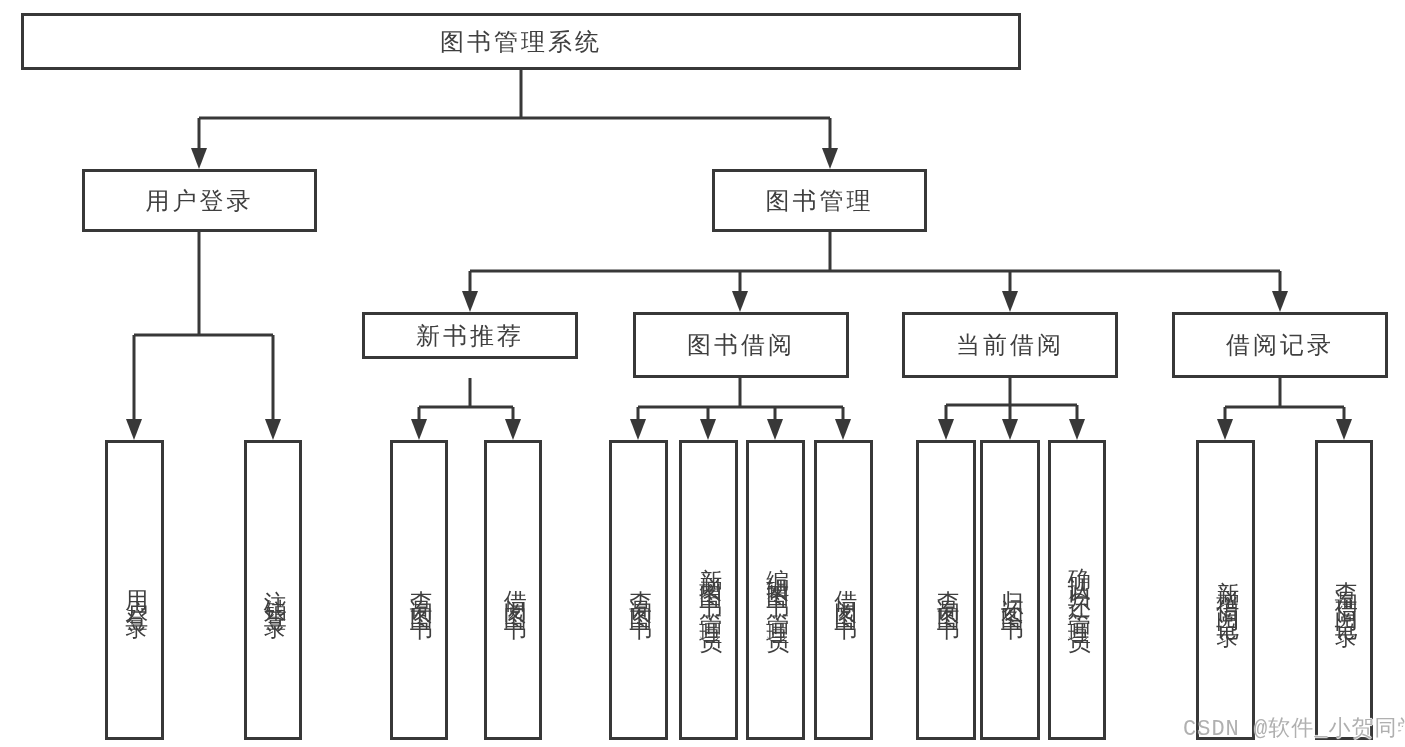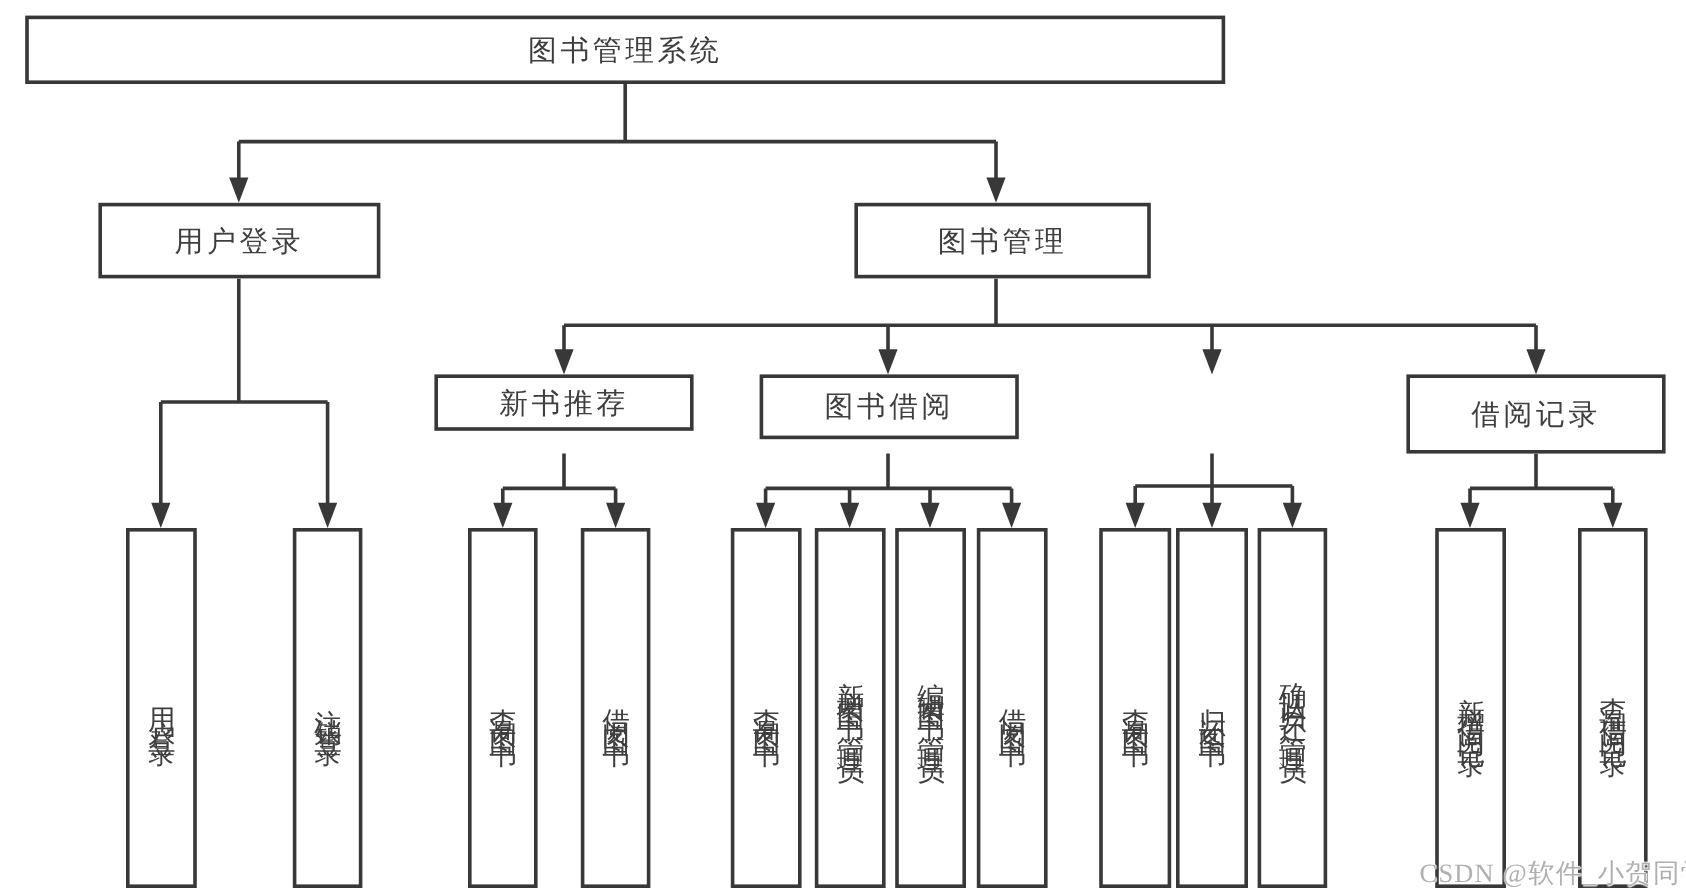--- a/index.html
+++ b/index.html
@@ -1,18 +1,18 @@
 <!DOCTYPE html>
 <html><head>
 <meta charset="utf-8">
 <style>
   html,body{margin:0;padding:0;background:#ffffff;}
   .stage{
     position:relative;width:1405px;height:747px;background:#ffffff;
-    font-family:Liberation Serif, serif;color:#3f3f3f;overflow:hidden;border-radius:31px;
+    font-family:Liberation Mono, monospace;color:#3f3f3f;overflow:hidden;border-radius:31px;
   }
   svg.wires{position:absolute;left:0;top:0;z-index:1;}
   .node{
     position:absolute;background:#ffffff;border:3px solid #383838;
     box-sizing:border-box;display:flex;align-items:center;justify-content:center;
     z-index:2;
   }
   .hlabel{font-size:24px;letter-spacing:3px;color:#3f3f3f;white-space:nowrap;}
   .leaf .vlabel{
     writing-mode:vertical-rl;text-orientation:mixed;
@@ -62,29 +62,32 @@
     </g>
   </svg>
 
   <div class="node" style="left:21px;top:13px;width:1000px;height:57px">
     <span class="hlabel">图书管理系统</span>
   </div>
 
   <div class="node" style="left:82px;top:169px;width:235px;height:63px">
     <span class="hlabel">用户登录</span>
   </div>
-  <div class="node" style="left:712px;top:169px;width:247px;height:63px">
+  <div class="node" style="left:712px;top:169px;width:215px;height:63px">
     <span class="hlabel">图书管理</span>
   </div>
 
   <div class="node" style="left:362px;top:312px;width:216px;height:47px">
     <span class="hlabel">新书推荐</span>
   </div>
-  <div class="node" style="left:633px;top:312px;width:216px;height:54px">
+  <div class="node" style="left:633px;top:312px;width:216px;height:66px">
     <span class="hlabel">图书借阅</span>
+  </div>
+  <div class="node" style="left:902px;top:312px;width:216px;height:66px">
+    <span class="hlabel">当前借阅</span>
   </div>
   <div class="node" style="left:1172px;top:312px;width:216px;height:66px">
     <span class="hlabel">借阅记录</span>
   </div>
 
   <div class="node leaf" style="left:105px;top:440px;width:59px;height:300px">
     <span class="vlabel">用户登录</span>
   </div>
   <div class="node leaf" style="left:244px;top:440px;width:58px;height:300px">
     <span class="vlabel">注销登录</span>

